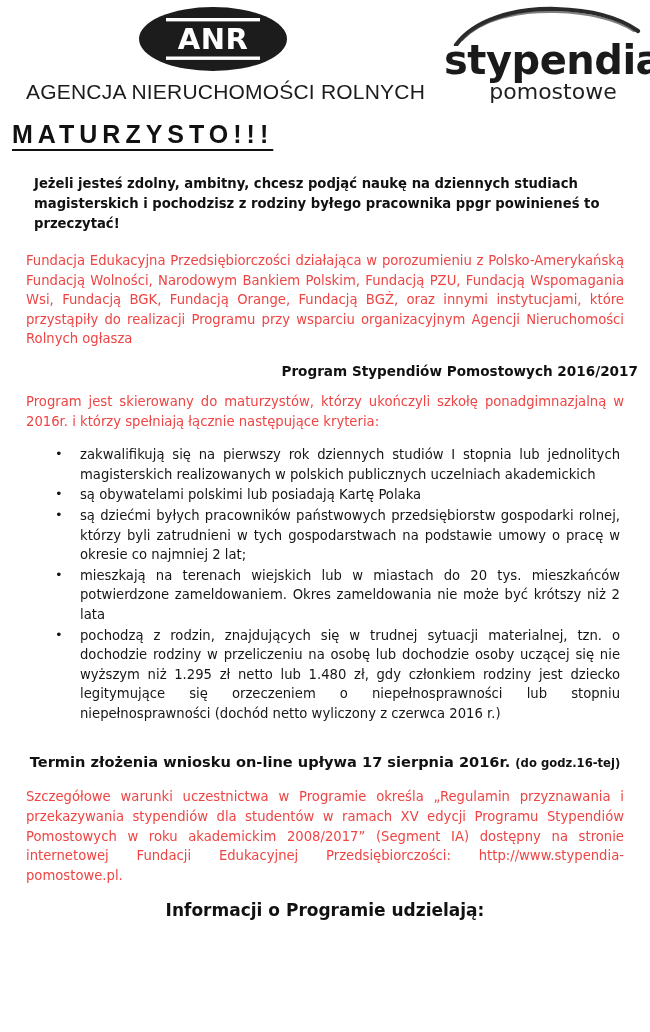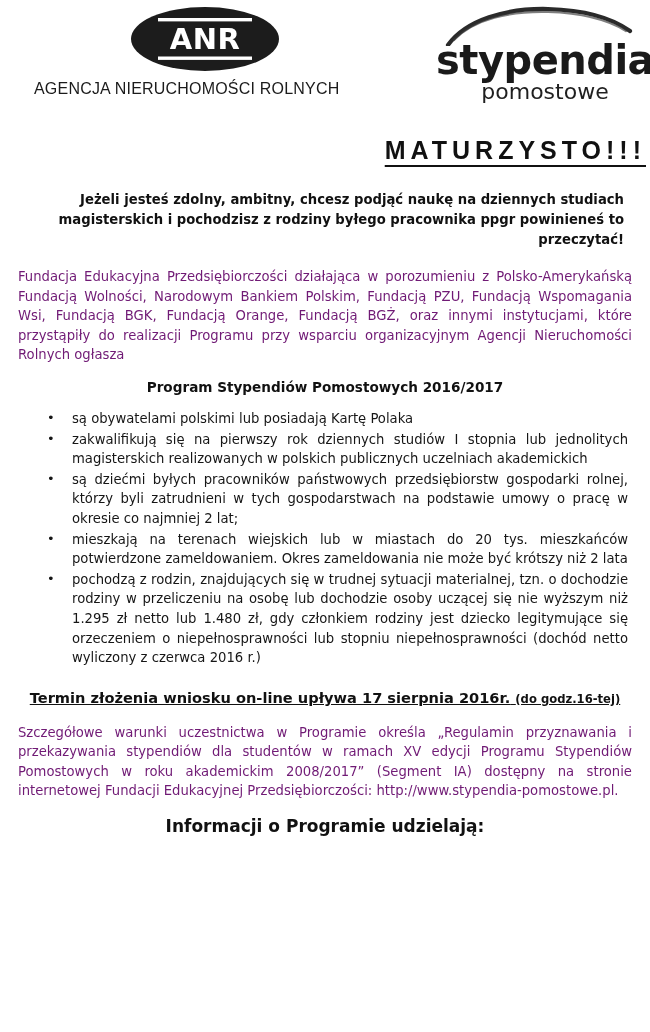--- a/index.html
+++ b/index.html
@@ -14,21 +14,21 @@
     font-family: "DejaVu Sans", sans-serif;
     color: #161616;
     overflow: hidden;
   }
   .page {
     position: absolute;
     left: 0; top: 0;
     width: 650px;
     height: 1032px;
     box-sizing: border-box;
-    padding: 0 4px;
+    padding: 0 12px;
   }
 
   
   .header {
     position: relative;
     height: 112px;
   }
   .anr-logo-wrap {
     position: absolute;
     left: 126px;
@@ -53,25 +53,24 @@
     font-size: 29px;
     letter-spacing: 0.5px;
     color: #ffffff;
     line-height: 32px;
   }
   .anr-caption {
     position: absolute;
     left: 14px;
     top: 80px;
     font-family: "Liberation Sans", sans-serif;
-    font-size: 16px;
+    font-size: 21px;
     letter-spacing: 0.2px;
     color: #1b1b1b;
     white-space: nowrap;
-    margin-left: 16px;
   }
   .styp-logo-wrap {
     position: absolute;
     left: 432px;
     top: 6px;
     width: 206px;
     height: 100px;
   }
   .styp-arc {
     position: absolute;
@@ -102,54 +101,54 @@
     font-family: "DejaVu Sans", sans-serif;
     font-weight: normal;
     font-size: 22px;
     line-height: 24px;
     letter-spacing: 0px;
     color: #1f1f1f;
   }
 
   
   .main-title {
-    margin-top: 24px;
-    text-align: right;
+    margin-top: 8px;
+    text-align: left;
     font-family: "Liberation Sans", sans-serif;
     font-weight: bold;
     font-size: 25px;
     letter-spacing: 5px;
     text-decoration: underline;
     text-underline-offset: 6px;
     text-decoration-thickness: 2px;
     color: #111;
   }
   .lead {
     margin: 25px 22px 0 22px;
-    text-align: right;
+    text-align: left;
     font-family: "DejaVu Sans", sans-serif;
     font-weight: bold;
     font-size: 13.2px;
     line-height: 20px;
     color: #111;
   }
 
   
   .para {
     margin: 17px 14px 0 14px;
     text-align: justify;
     font-family: "DejaVu Sans", sans-serif;
     font-size: 13.2px;
     line-height: 19.6px;
-    color: #701a75;
+    color: #ef4444;
   }
   .para.tight { margin-top: 13px; }
   .center-bold {
     margin: 14px 0 0 0;
-    text-align: center;
+    text-align: right;
     font-family: "DejaVu Sans", sans-serif;
     font-weight: bold;
     font-size: 13.6px;
     color: #111;
   }
 
   
   ul.criteria {
     margin: 14px 18px 0 14px;
     padding: 0 0 0 54px;
@@ -170,27 +169,26 @@
     left: -25px;
     top: -1px;
     font-size: 13px;
     color: #161616;
   }
   b, .b { font-weight: normal; }
   .u { text-decoration: underline; text-underline-offset: 2px; }
 
   
   .deadline {
-    margin: 21px 0 0 0;
+    margin: 30px 0 0 0;
     text-align: center;
     font-family: "DejaVu Sans", sans-serif;
     font-weight: bold;
     font-size: 14.6px;
     color: #111;
-    text-decoration: underline;
   }
   .deadline .small-note {
     font-size: 11.6px;
     font-weight: bold;
   }
   .subheading {
     margin: 15px 0 0 0;
     text-align: center;
     font-family: "DejaVu Sans", sans-serif;
     font-weight: bold;
@@ -227,24 +225,25 @@
   </div>
 
   <div class="main-title">MATURZYSTO!!!</div>
 
   <div class="lead">Jeżeli jesteś zdolny, ambitny, chcesz podjąć naukę na dziennych studiach magisterskich i pochodzisz z rodziny byłego pracownika ppgr powinieneś to przeczytać!</div>
 
   <div class="para">Fundacja Edukacyjna Przedsiębiorczości działająca w porozumieniu z Polsko-Amerykańską Fundacją Wolności, Narodowym Bankiem Polskim, Fundacją PZU, Fundacją Wspomagania Wsi, Fundacją BGK, Fundacją Orange, Fundacją BGŻ, oraz innymi instytucjami, które przystąpiły do realizacji Programu przy wsparciu organizacyjnym Agencji Nieruchomości Rolnych ogłasza</div>
 
   <div class="center-bold">Program Stypendiów Pomostowych 2016/2017</div>
 
+  <div class="para tight">Program jest skierowany do maturzystów, którzy ukończyli szkołę ponadgimnazjalną w 2016r. i którzy spełniają łącznie następujące kryteria:</div>
 
   <ul class="criteria" id="criteria-list">
+      <li><span>zakwalifikują się na pierwszy rok dziennych studiów I stopnia lub jednolitych magisterskich realizowanych w polskich publicznych uczelniach akademickich</span></li>
       <li><span>są obywatelami polskimi lub posiadają Kartę Polaka</span></li>
-      <li><span>zakwalifikują się na pierwszy rok dziennych studiów I stopnia lub jednolitych magisterskich realizowanych w polskich publicznych uczelniach akademickich</span></li>
       <li><span>są dziećmi byłych pracowników państwowych przedsiębiorstw gospodarki rolnej, którzy byli zatrudnieni w tych gospodarstwach na podstawie umowy o pracę w okresie </span><span class="b">co najmniej 2 lat</span><span>;</span></li>
       <li><span>mieszkają na terenach wiejskich lub w miastach do 20 tys. mieszkańców potwierdzone zameldowaniem. </span><span class="b">Okres zameldowania nie może być krótszy niż 2 lata</span></li>
       <li><span>pochodzą z rodzin, znajdujących się w trudnej sytuacji materialnej, tzn. o dochodzie rodziny w przeliczeniu na osobę lub dochodzie osoby uczącej się  nie wyższym niż 1.295 zł netto lub 1.480 zł, gdy członkiem rodziny jest dziecko legitymujące się orzeczeniem o niepełnosprawności lub stopniu niepełnosprawności (dochód netto wyliczony z czerwca 2016 r.)</span></li>
     </ul>
 
   <div class="deadline">
     <span>Termin złożenia wniosku on-line upływa 17 sierpnia 2016r.</span>
     <span class="small-note">(do godz.16-tej)</span>
   </div>
 

